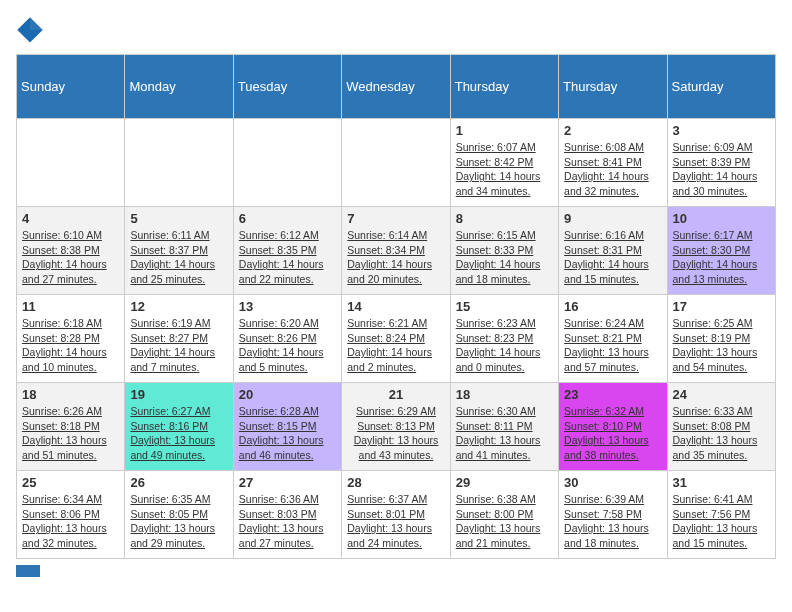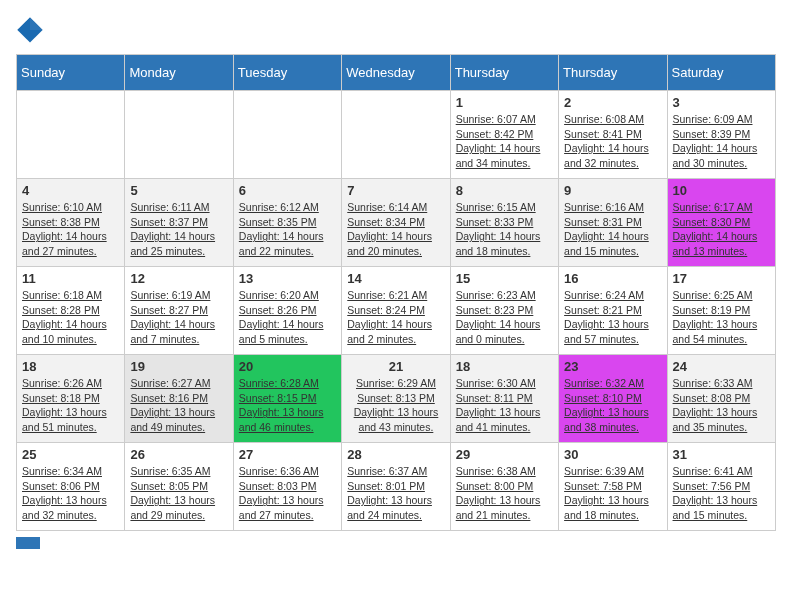--- a/index.html
+++ b/index.html
@@ -31,21 +31,21 @@
     .month-title { font-size: 38px; font-weight: normal; color: #333; }
     .location-title { font-size: 16px; color: #555; }
     .calendar {
       width: 100%;
       border-collapse: collapse;
       font-size: 11px;
     }
     .calendar th {
       background-color: #2E75B6;
       color: #fff;
-      padding: 10px 4px;
+      padding: 24px 4px;
       text-align: left;
       font-size: 13px;
       font-weight: normal;
       border: 1px solid #ccc;
     }
     .calendar td {
       border: 1px solid #ccc;
       vertical-align: top;
       padding: 4px 5px;
       width: 108px;
@@ -173,21 +173,21 @@
           <div class="day-info">Sunrise: 6:15 AM
 Sunset: 8:33 PM
 Daylight: 14 hours and 18 minutes.</div>
         </td>
         <td style="background: rgb(242, 242, 242);">
           <span class="day-number">9</span>
           <div class="day-info">Sunrise: 6:16 AM
 Sunset: 8:31 PM
 Daylight: 14 hours and 15 minutes.</div>
         </td>
-        <td style="background: #d946ef; margin-left: 43px;">
+        <td style="background: #c4b5fd; margin-left: 43px;">
           <span class="day-number">10</span>
           <div class="day-info">Sunrise: 6:17 AM
 Sunset: 8:30 PM
 Daylight: 14 hours and 13 minutes.</div>
         </td>
       </tr>
       <tr>
         <td>
           <span class="day-number">11</span>
           <div class="day-info">Sunrise: 6:18 AM
@@ -231,27 +231,27 @@
 Daylight: 13 hours and 54 minutes.</div>
         </td>
       </tr>
       <tr>
         <td style="background: rgb(242, 242, 242); margin-top: 44px;">
           <span class="day-number">18</span>
           <div class="day-info">Sunrise: 6:26 AM
 Sunset: 8:18 PM
 Daylight: 13 hours and 51 minutes.</div>
         </td>
-        <td style="background: #e5e5e5;">
+        <td style="background: #5eead4;">
           <span class="day-number">19</span>
           <div class="day-info">Sunrise: 6:27 AM
 Sunset: 8:16 PM
 Daylight: 13 hours and 49 minutes.</div>
         </td>
-        <td style="background: #22c55e;">
+        <td style="background: #c4b5fd;">
           <span class="day-number">20</span>
           <div class="day-info">Sunrise: 6:28 AM
 Sunset: 8:15 PM
 Daylight: 13 hours and 46 minutes.</div>
         </td>
         <td style="background: rgb(242, 242, 242); text-align: center;">
           <span class="day-number">21</span>
           <div class="day-info">Sunrise: 6:29 AM
 Sunset: 8:13 PM
 Daylight: 13 hours and 43 minutes.</div>

